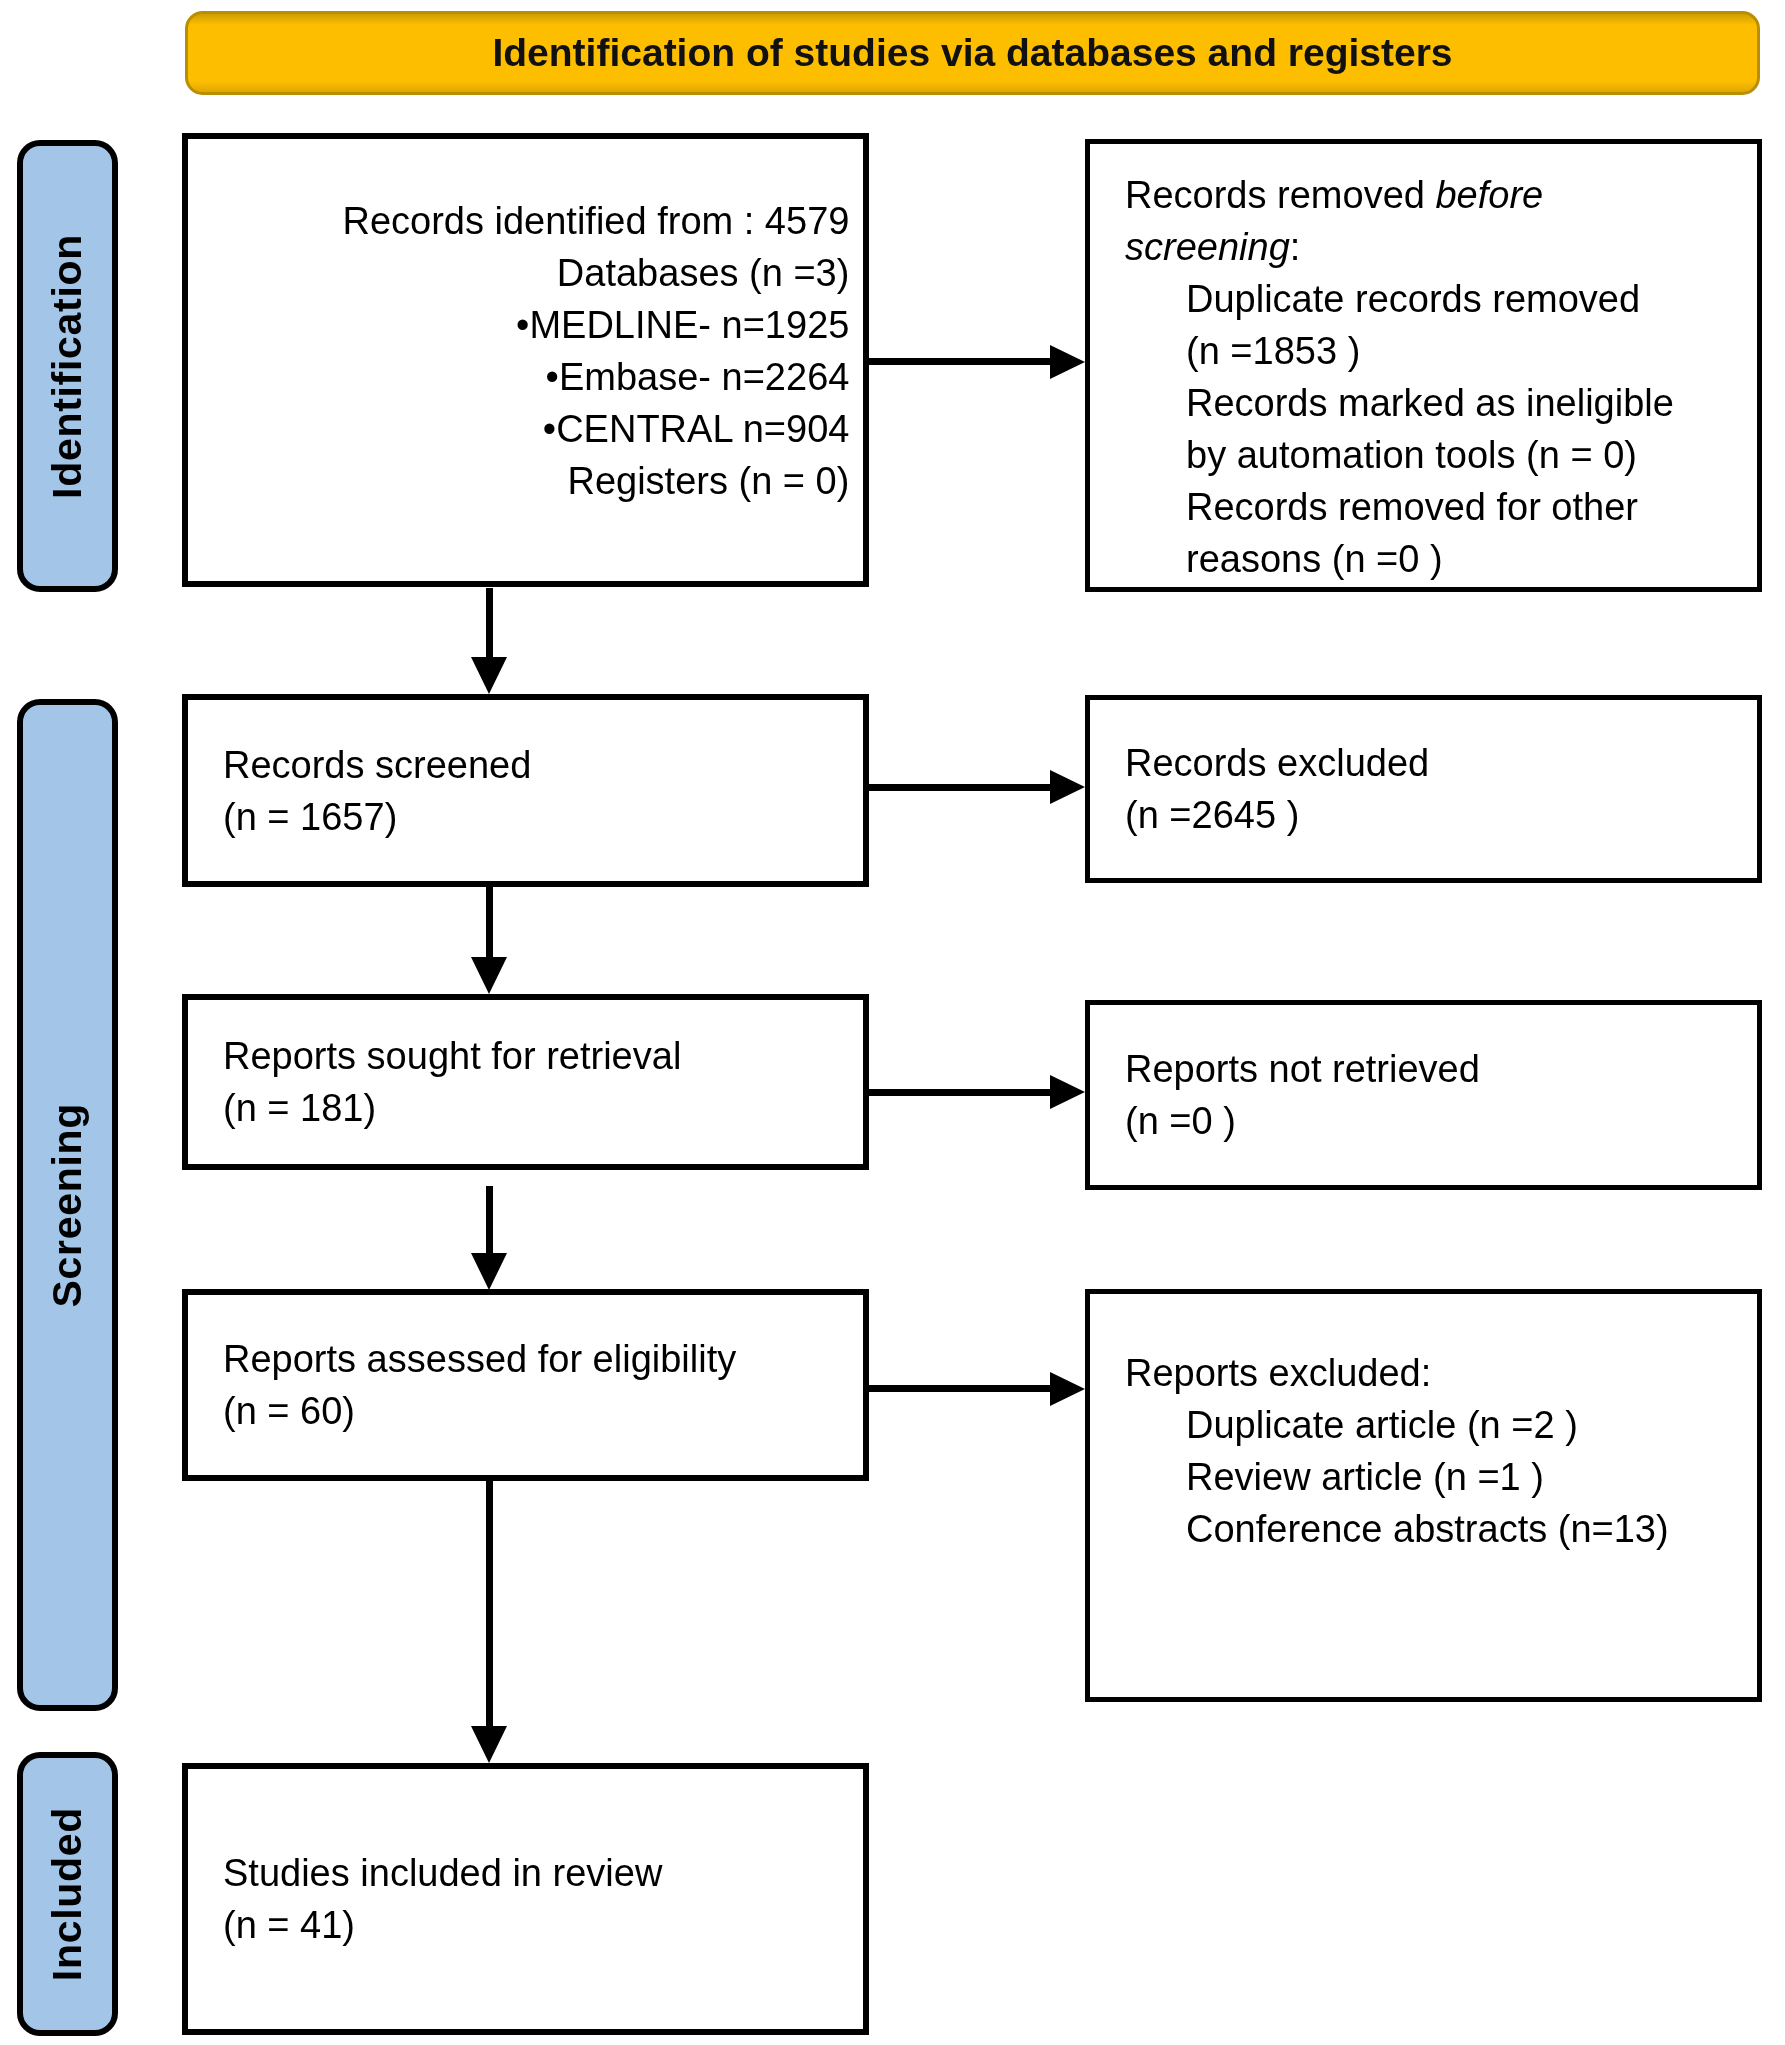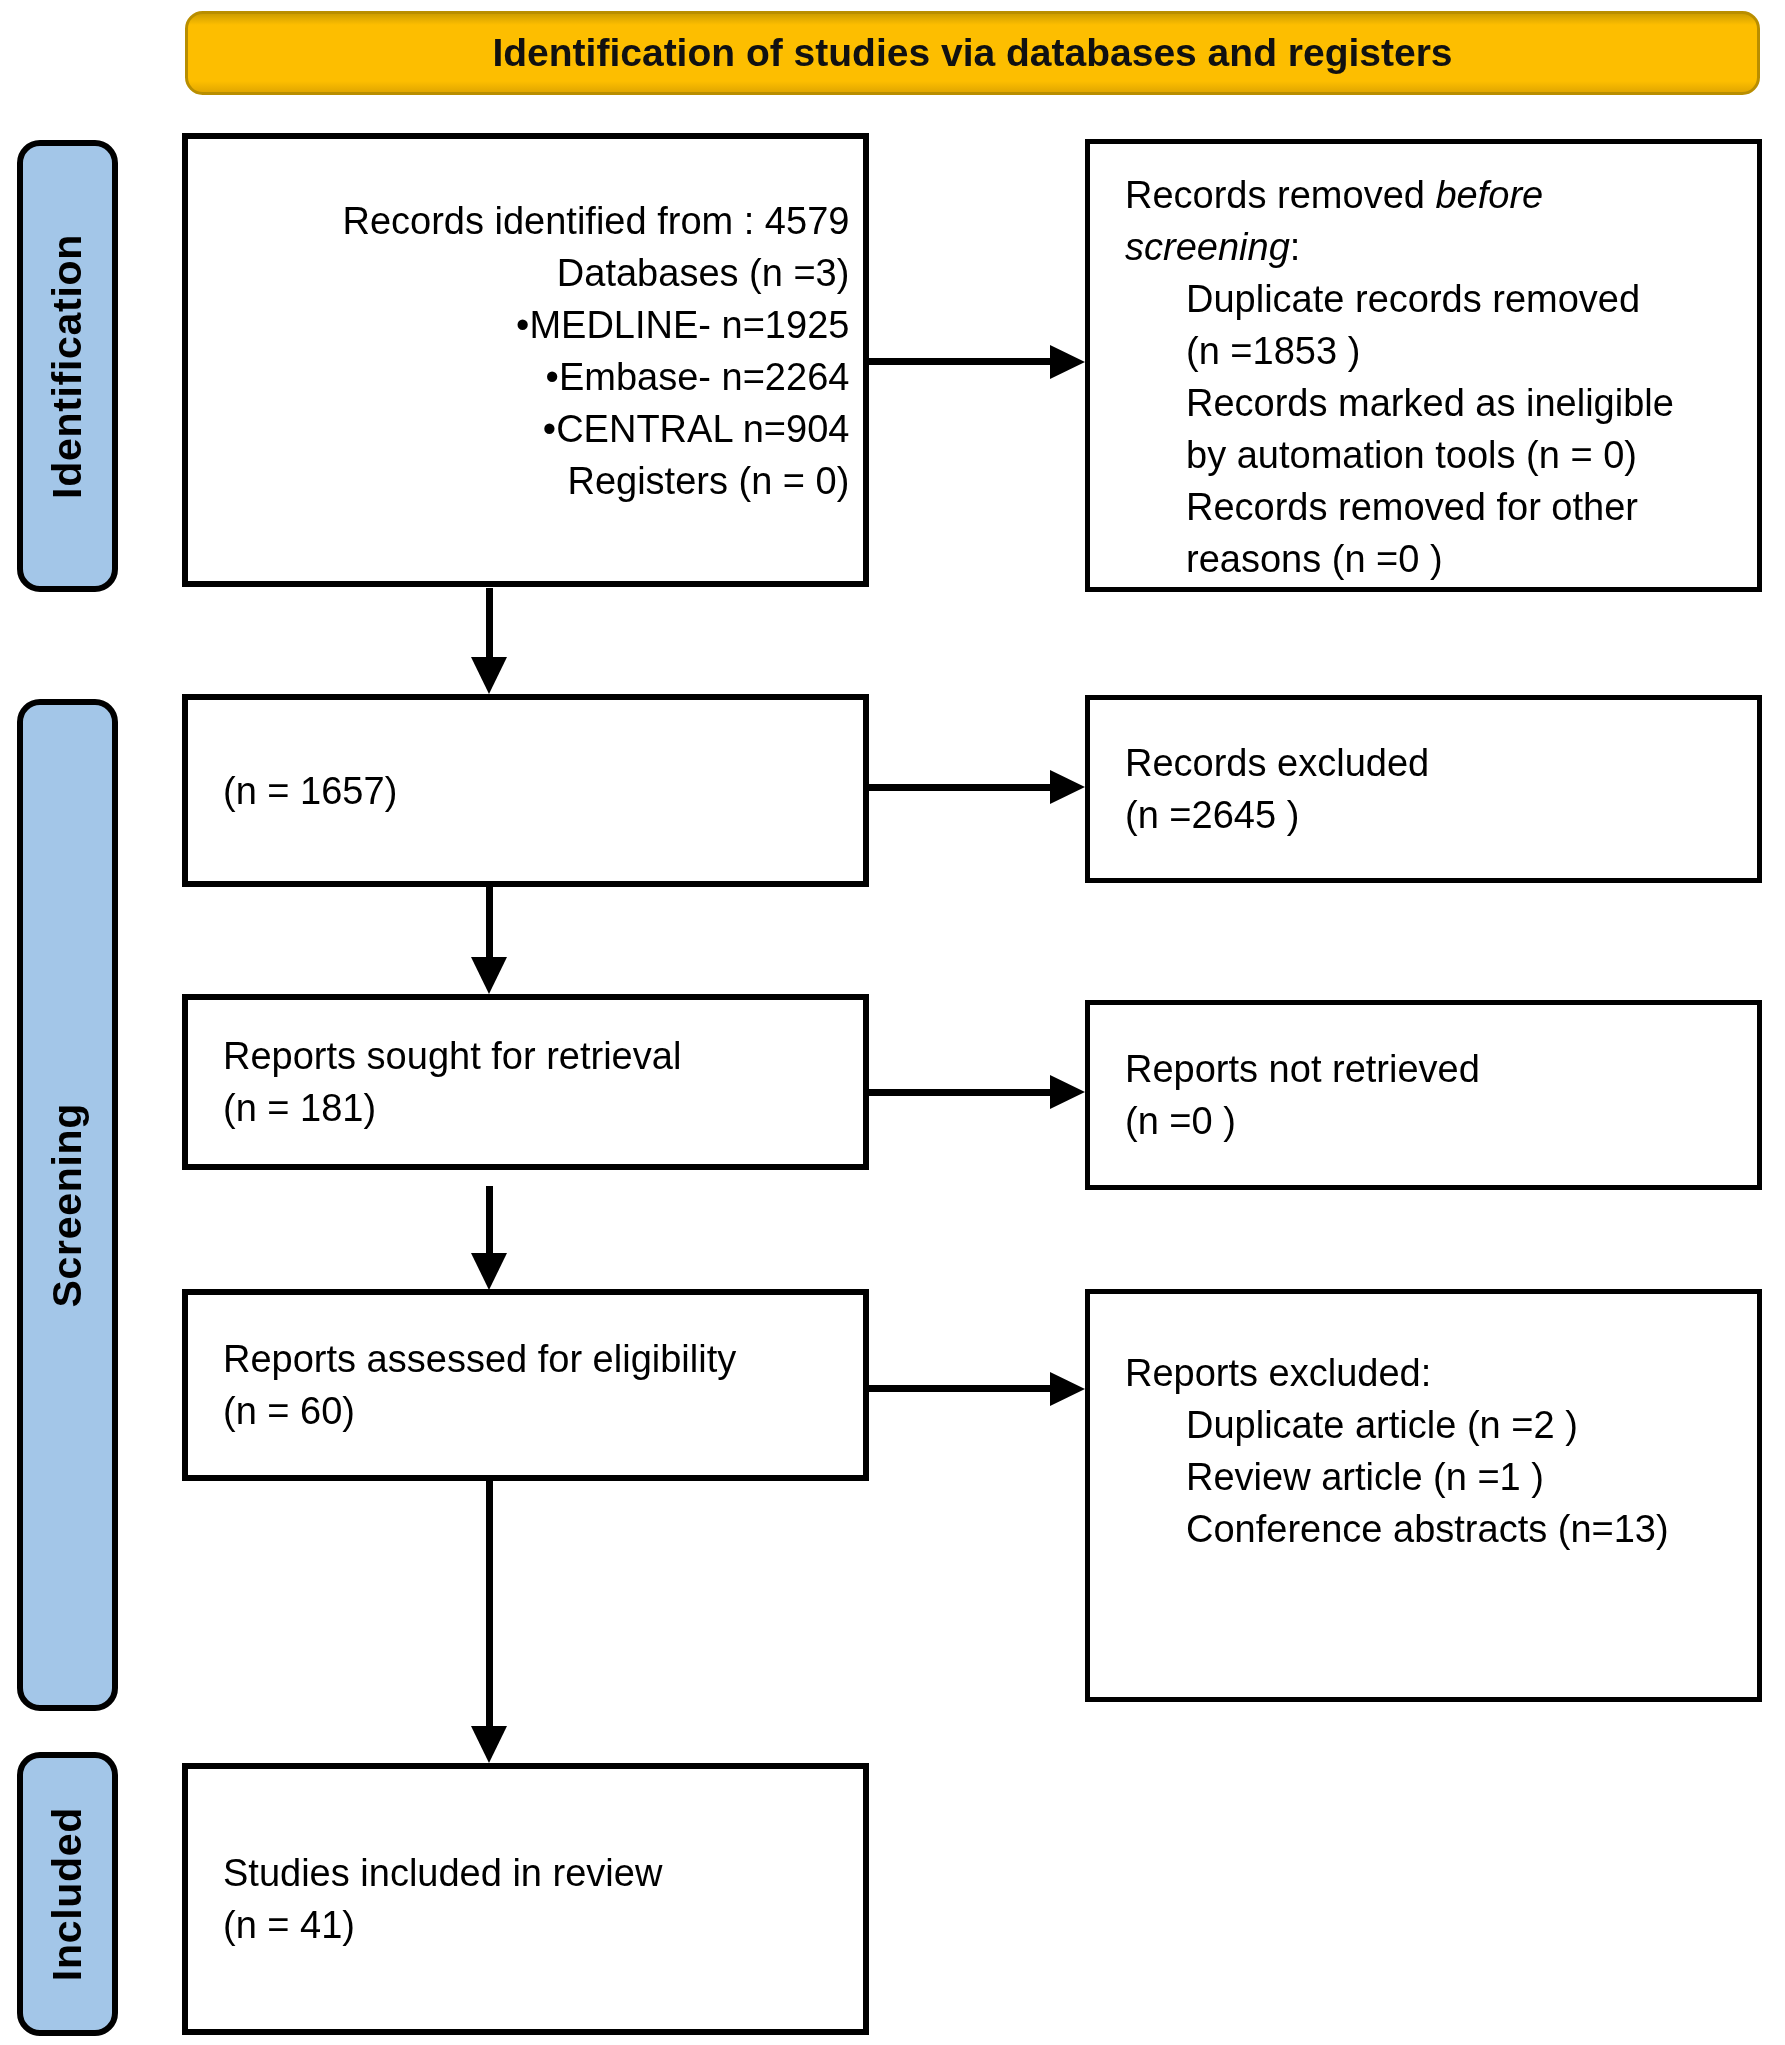--- a/index.html
+++ b/index.html
@@ -78,20 +78,21 @@
         <div class="line indent-1"><span>Databases (n =3)</span></div>
         <div class="line indent-2"><span class="bullet">•</span><span>MEDLINE- n=1925</span></div>
         <div class="line indent-2"><span class="bullet">•</span><span>Embase- n=2264</span></div>
         <div class="line indent-2"><span class="bullet">•</span><span>CENTRAL n=904</span></div>
         <div class="line indent-1"><span>Registers (n = 0)</span></div>
       </div>
   </div>
 
   <div class="fbox v-center" style="left:182px;top:694px;width:687px;height:193px;">
     <div class="content">
+        <div class="line indent-0"><span>Records screened</span></div>
         <div class="line indent-0"><span>(n = 1657)</span></div>
       </div>
   </div>
 
   <div class="fbox v-center" style="left:182px;top:994px;width:687px;height:176px;">
     <div class="content">
         <div class="line indent-0"><span>Reports sought for retrieval</span></div>
         <div class="line indent-0"><span>(n = 181)</span></div>
       </div>
   </div>

